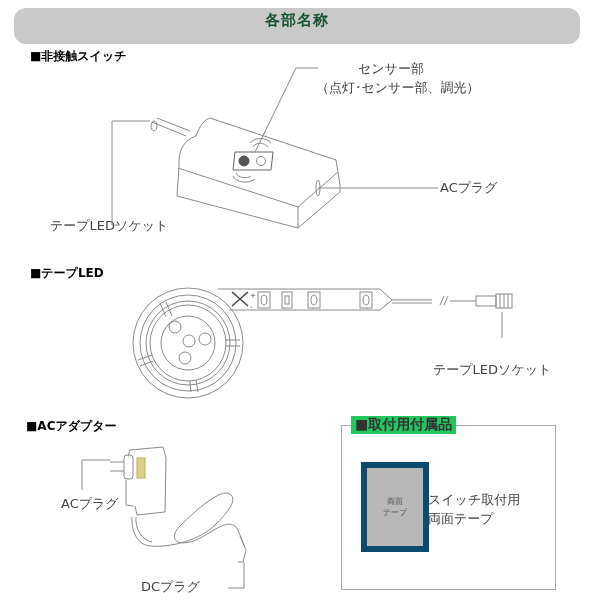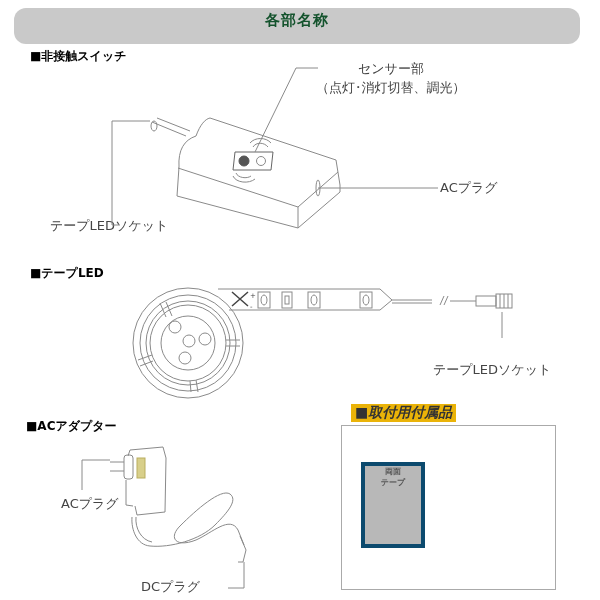--- a/index.html
+++ b/index.html
@@ -6,52 +6,54 @@
   body { width: 600px; height: 600px; position: relative; overflow: hidden;
          font-family: "DejaVu Sans", "Liberation Sans", sans-serif; color: #333; }
   .title-bar { position: absolute; left: 14px; top: 8px; width: 566px; height: 36px;
                background: #c9c9c9; border-radius: 12px; text-align: center;
                line-height: 24px; font-size: 15px; font-weight: bold; color: #14532d; letter-spacing: 1px; }
   .section-heading { position: absolute; font-size: 12px; font-weight: bold; color: #000000; white-space: nowrap; }
   .label { position: absolute; font-size: 13px; color: #444; white-space: nowrap; }
   svg { position: absolute; left: 0; top: 0; }
   .acc-box { position: absolute; left: 341px; top: 425px; width: 213px; height: 163px;
              border: 1px solid #aaa; }
-  .acc-heading { position: absolute; left: 351px; top: 404px; background: #eab308; padding: 0 4px;
-                 font-size: 14px; font-weight: bold; color: #333; white-space: nowrap; font-style: italic; }
+  .acc-heading { position: absolute; left: 351px; top: 416px; background: #22c55e; padding: 0 4px;
+                 font-size: 14px; font-weight: bold; color: #333; white-space: nowrap; }
   .tape-swatch { position: absolute; left: 361px; top: 462px; width: 56px; height: 78px;
-                 background: #b8b8b8; border: 4px solid #0c4a6e; display: flex; flex-direction: column;
-                 align-items: center; font-size: 8px; font-weight: bold; color: #555; line-height: 11px; }
+                 background: #b8b8b8; border: 6px solid #0c4a6e; display: flex; flex-direction: column;
+                 align-items: center; justify-content: center; font-size: 8px; font-weight: normal; color: #555; line-height: 11px; }
   .acc-desc { position: absolute; left: 428px; top: 490px; font-size: 13px; color: #444; line-height: 19px; }
 </style>
 </head>
 <body>
 
 <div class="title-bar">各部名称</div>
 
 <div class="section-heading" style="left:30px; top:48px;">■非接触スイッチ</div>
 <div class="label" style="left:322px; top:60px;margin-left:36px;">センサー部</div>
-<div class="label" style="left:316px; top:79px;">（点灯･消灯切替、調光）</div>
+<div class="label" style="left:316px; top:79px;">（点灯･センサー部、調光）</div>
 <div class="label" style="left:440px; top:179px;">ACプラグ</div>
 <div class="label" style="left:50px; top:217px;">テープLEDソケット</div>
 
 <div class="section-heading" style="left:30px; top:265px;">■テープLED</div>
 <div class="label" style="left:433px; top:341px;margin-top:20px;">テープLEDソケット</div>
 
 <div class="section-heading" style="left:26px; top:418px;">■ACアダプター</div>
 <div class="label" style="left:61px; top:495px;">ACプラグ</div>
 <div class="label" style="left:141px; top:578px;">DCプラグ</div>
 
 <div class="acc-box"></div>
 <div class="acc-heading">■取付用付属品</div>
 <div class="tape-swatch">
   <span>両面</span>
   <span>テープ</span>
 </div>
 <div class="acc-desc">
+  <div>スイッチ取付用</div>
+  <div>両面テープ</div>
 </div>
 
 <svg width="600" height="600" viewBox="0 0 600 600" fill="none" stroke="#8a8a8a" stroke-width="1">
 
   <g>
     <path d="M152,122 L186,136"></path>
     <path d="M157,118 L190,131"></path>
     <ellipse cx="154" cy="126" rx="3" ry="5"></ellipse>
     <path d="M179,167 C178,150 184,140 196,136 C200,125 205,119 210,118 L336,160 L340,185 L340,192 L298,228 L177,196 Z"></path>
     <path d="M178,168 L298,207 L338,172"></path>

